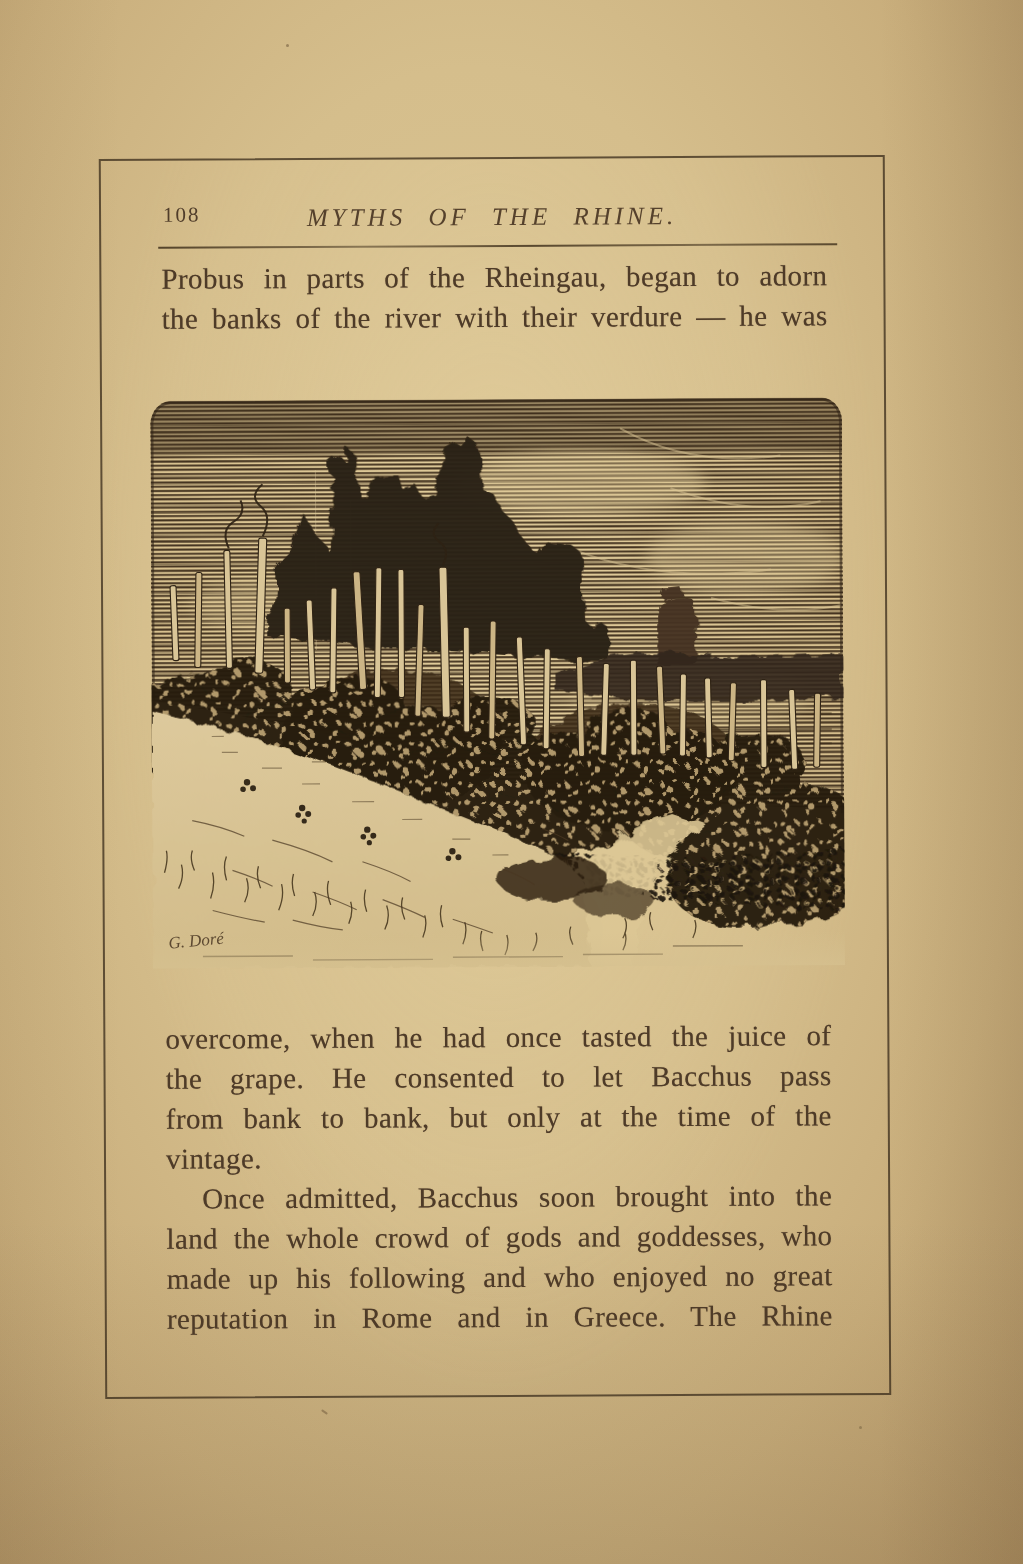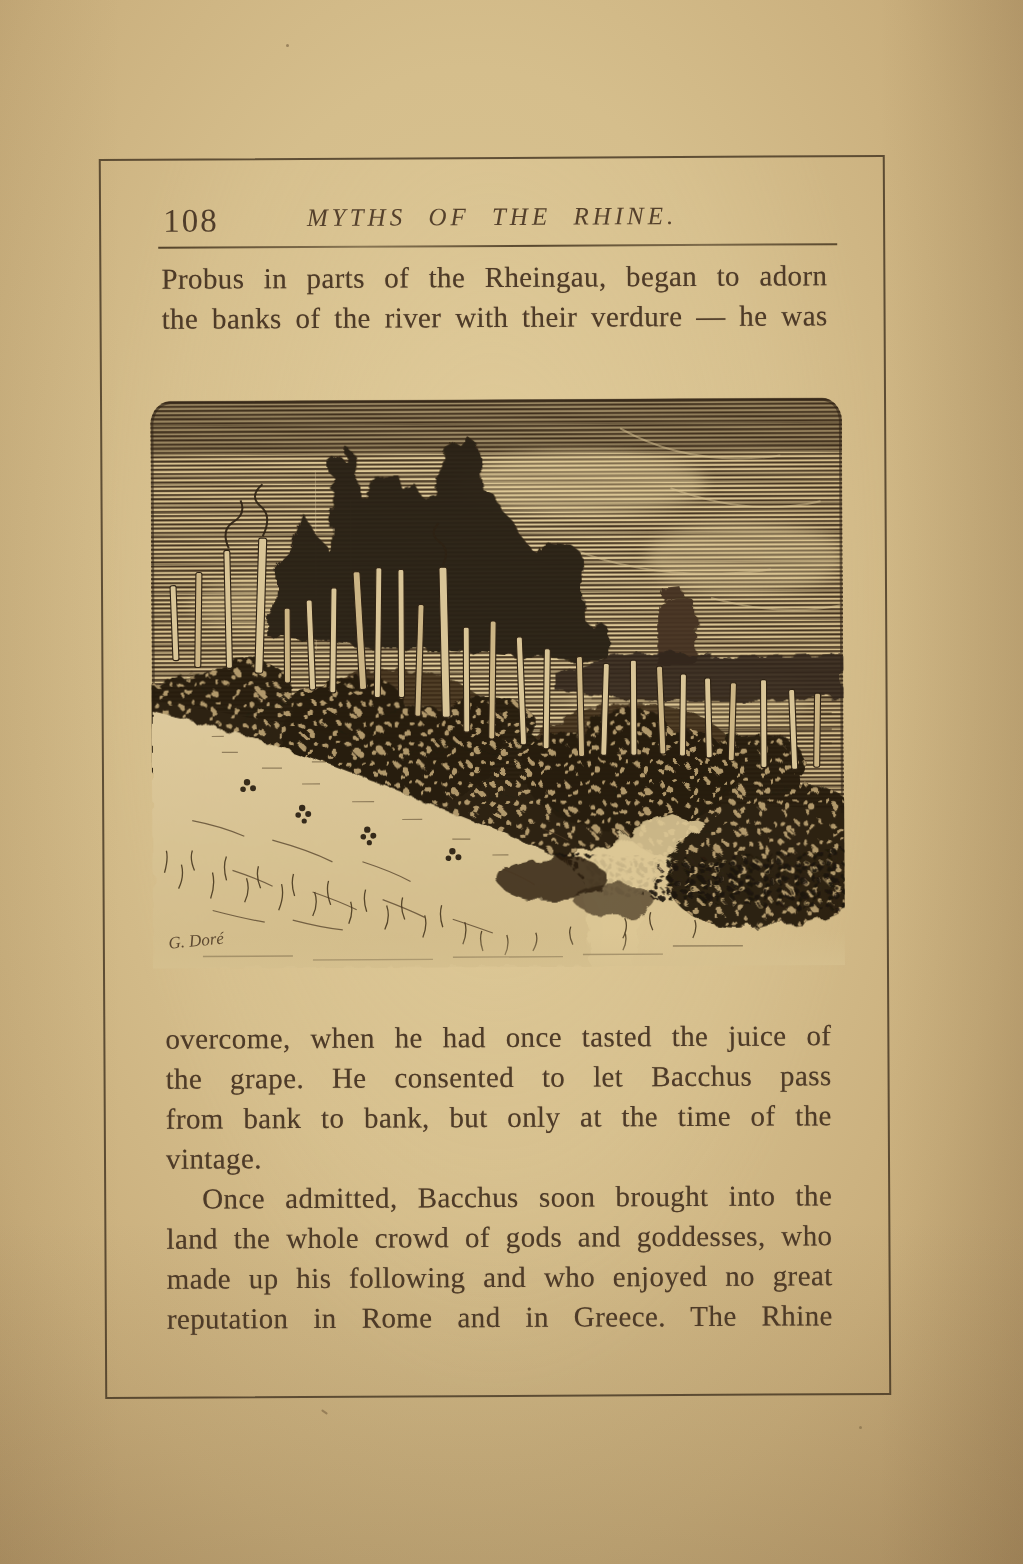--- a/index.html
+++ b/index.html
@@ -16,21 +16,21 @@
       radial-gradient(ellipse at 46% 40%, #dbc694 0%, #d5be8c 42%, #c9ae7c 72%, #b69768 100%);
   }
   .page-frame{
     position:absolute;left:102px;top:157px;width:782px;height:1236px;
     border:2px solid rgba(62,47,29,.78);
     transform:rotate(-0.3deg);
     background:radial-gradient(ellipse at 50% 35%, rgba(238,219,172,.30), rgba(238,219,172,0) 72%);
   }
   .pageno{
     position:absolute;left:62px;top:42px;
-    font-size:33px;color:#503d2a;letter-spacing:2px;
+    font-size:21px;color:#503d2a;letter-spacing:2px;
   }
   .running-title{
     position:absolute;left:0;right:0;top:44px;text-align:center;
     font-style:italic;font-size:25px;color:#55412c;
     letter-spacing:4px;word-spacing:12px;
   }
   .rule{
     position:absolute;left:57px;right:46px;top:86px;height:2px;
     background:linear-gradient(90deg, rgba(70,54,32,.9), rgba(70,54,32,.55) 30%, rgba(70,54,32,.88) 55%, rgba(70,54,32,.62) 80%, rgba(70,54,32,.85));
   }

